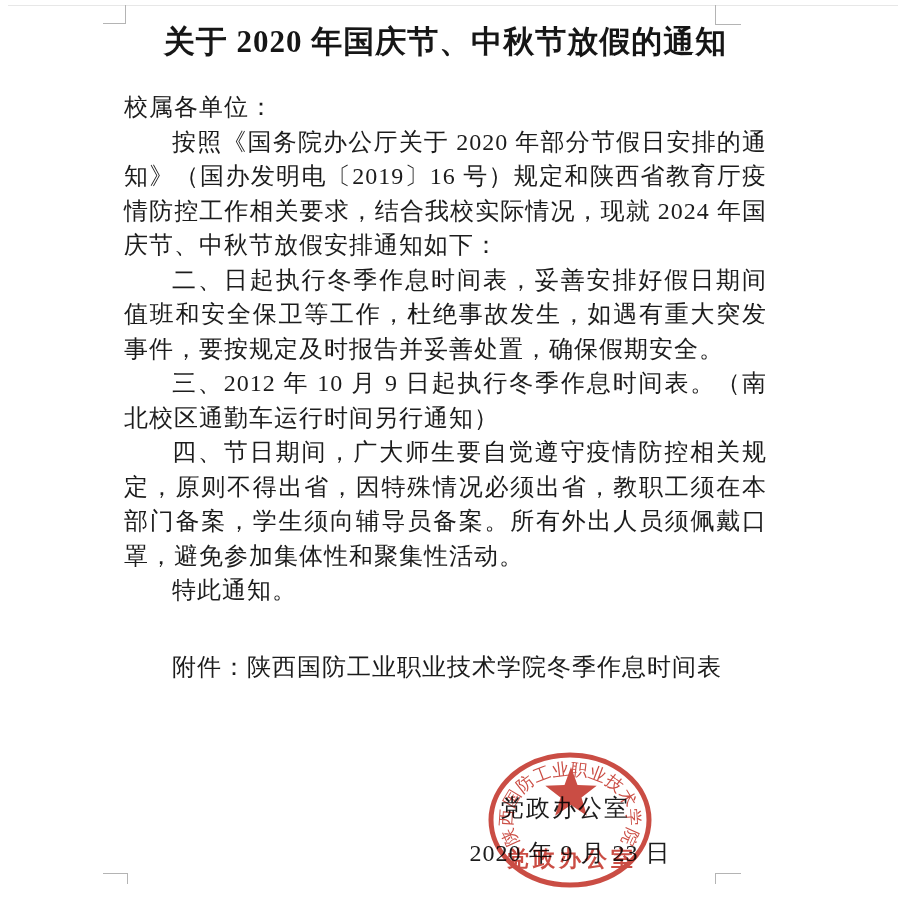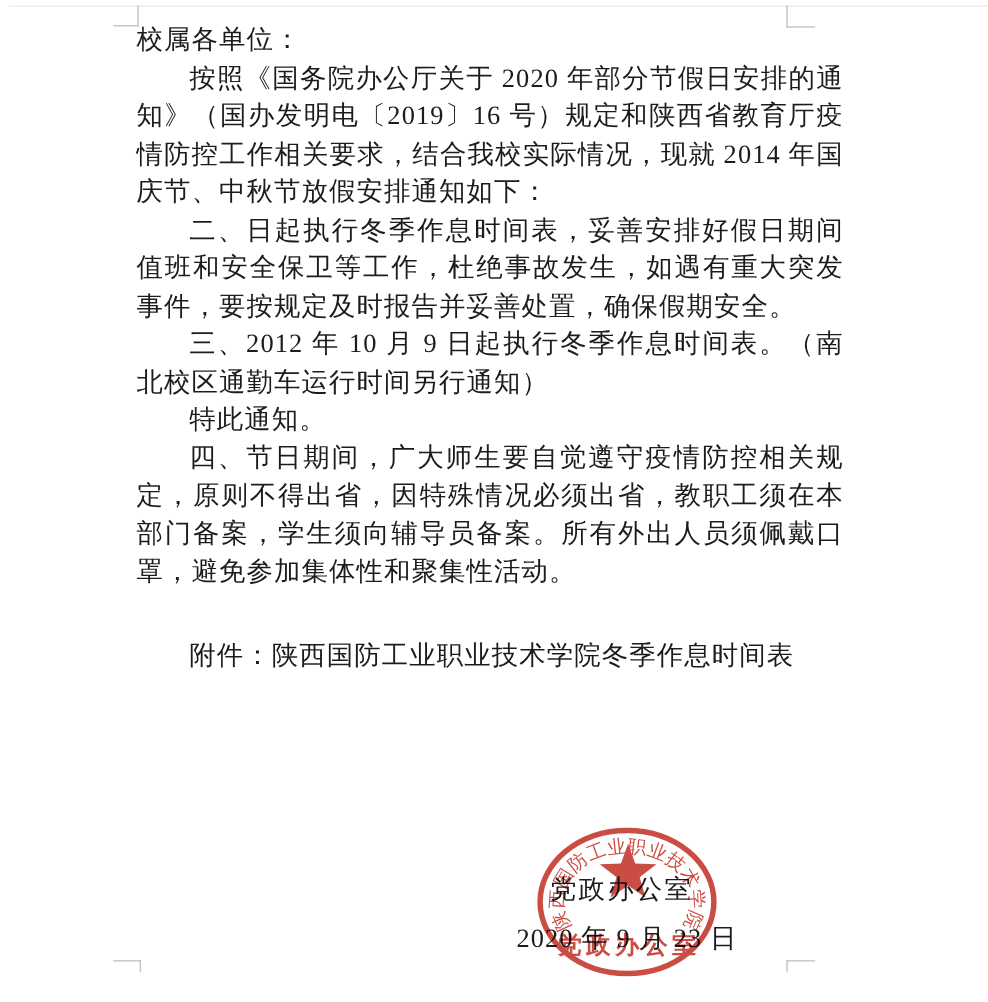--- a/index.html
+++ b/index.html
@@ -55,27 +55,28 @@
 
 <div class="page">
 
   <div class="top-rule"></div>
   <div class="crop crop-tl"></div>
   <div class="crop crop-tr"></div>
   <div class="crop crop-bl"></div>
   <div class="crop crop-br"></div>
 
   <div class="doc">
+    <h1 class="doc-title">关于 2020 年国庆节、中秋节放假的通知</h1>
     <div class="body-text">
       <p class="no-indent">校属各单位：</p>
-      <p>按照《国务院办公厅关于 2020 年部分节假日安排的通知》（国办发明电〔2019〕16 号）规定和陕西省教育厅疫情防控工作相关要求，结合我校实际情况，现就 2014 年国庆节、中秋节放假安排通知如下：</p>
+      <p>按照《国务院办公厅关于 2020 年部分节假日安排的通知》（国办发明电〔2019〕16 号）规定和陕西省教育厅疫情防控工作相关要求，结合我校实际情况，现就 2024 年国庆节、中秋节放假安排通知如下：</p>
       <p>二、日起执行冬季作息时间表，妥善安排好假日期间值班和安全保卫等工作，杜绝事故发生，如遇有重大突发事件，要按规定及时报告并妥善处置，确保假期安全。</p>
       <p>三、2012 年 10 月 9 日起执行冬季作息时间表。（南北校区通勤车运行时间另行通知）</p>
+      <p>四、节日期间，广大师生要自觉遵守疫情防控相关规定，原则不得出省，因特殊情况必须出省，教职工须在本部门备案，学生须向辅导员备案。所有外出人员须佩戴口罩，避免参加集体性和聚集性活动。</p>
       <p>特此通知。</p>
-      <p>四、节日期间，广大师生要自觉遵守疫情防控相关规定，原则不得出省，因特殊情况必须出省，教职工须在本部门备案，学生须向辅导员备案。所有外出人员须佩戴口罩，避免参加集体性和聚集性活动。</p>
       <p class="attachment">附件：陕西国防工业职业技术学院冬季作息时间表</p>
     </div>
   </div>
 
   <div class="sig-office">党政办公室</div>
   <div class="sig-date">2020 年 9 月 23 日</div>
 
   <svg class="seal" viewBox="0 0 180 150" xmlns="http://www.w3.org/2000/svg">
     <defs>
       <path id="sealArc" d="M 37.4 94 A 58 45 0 1 1 142.6 94" fill="none"></path>

